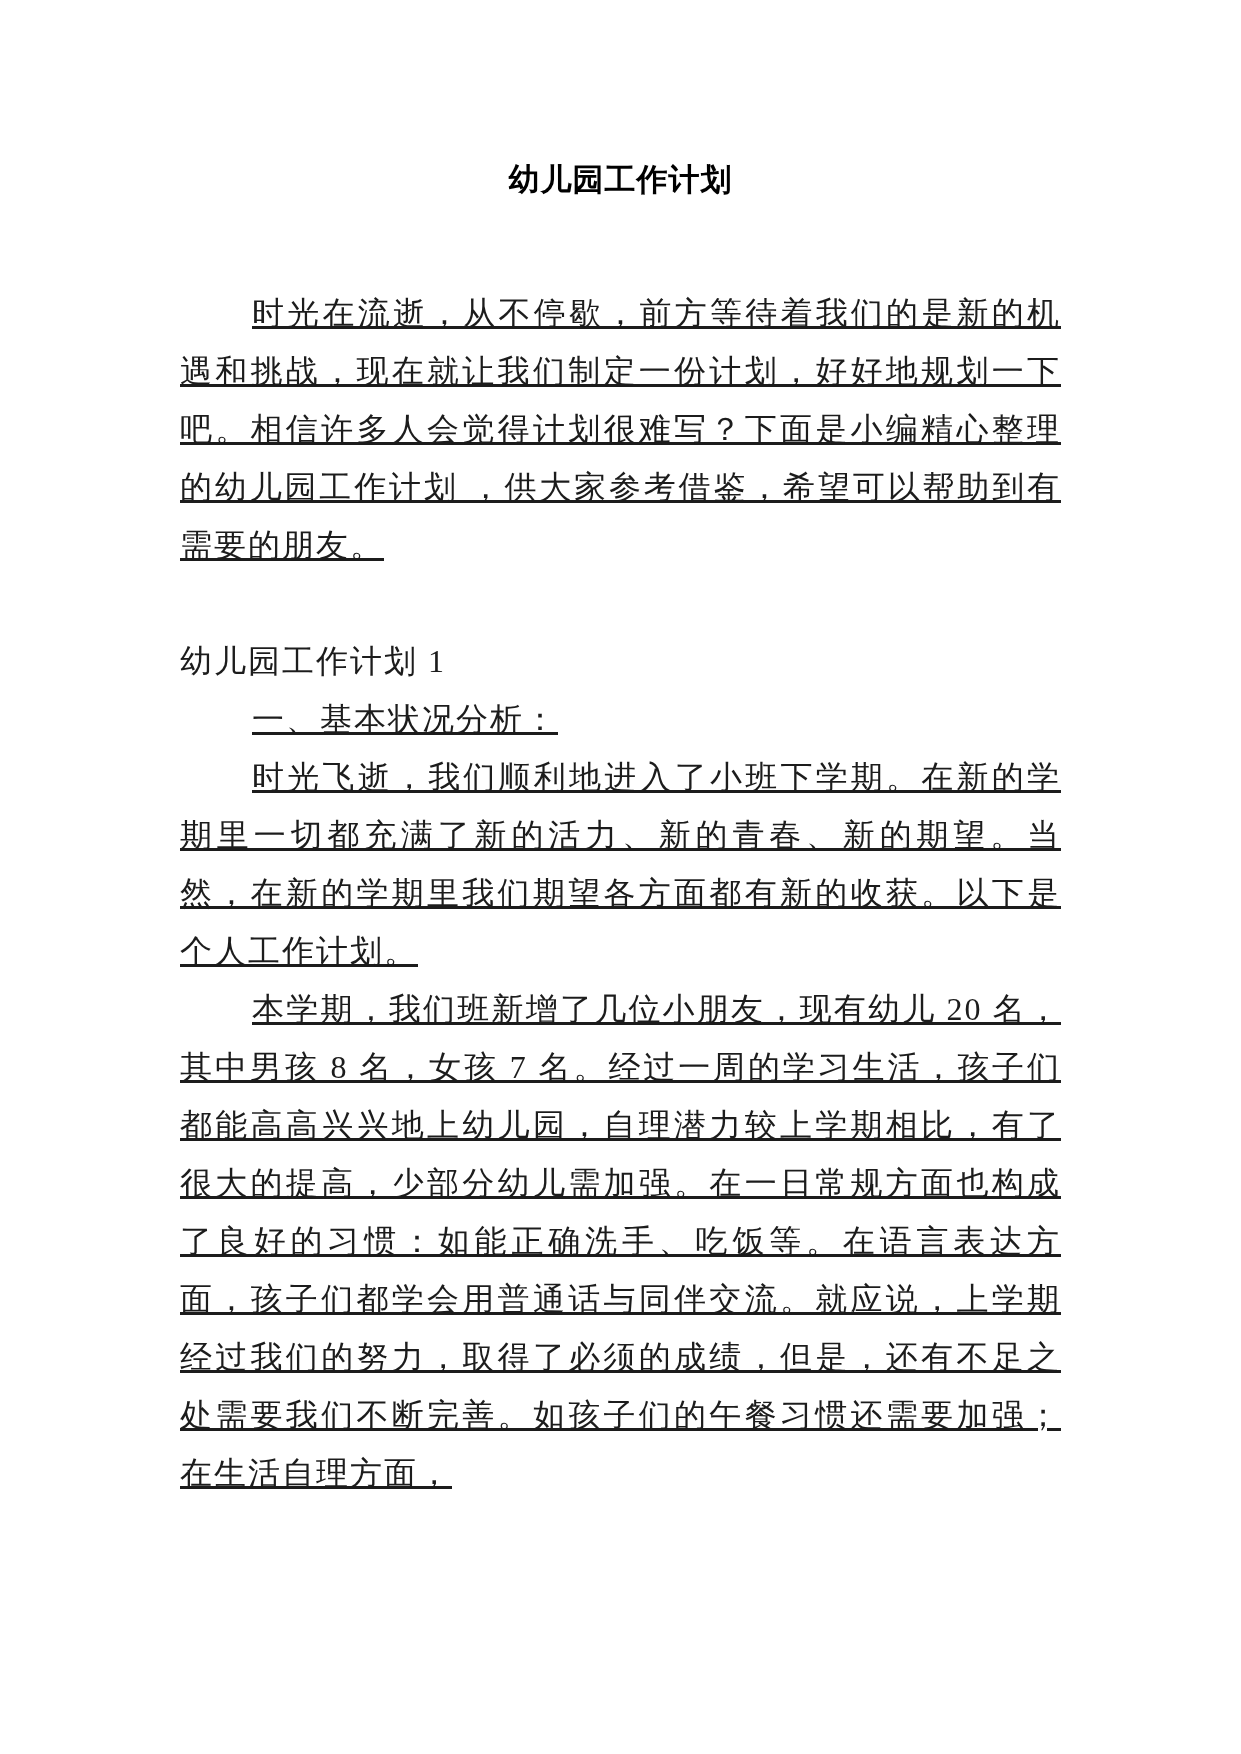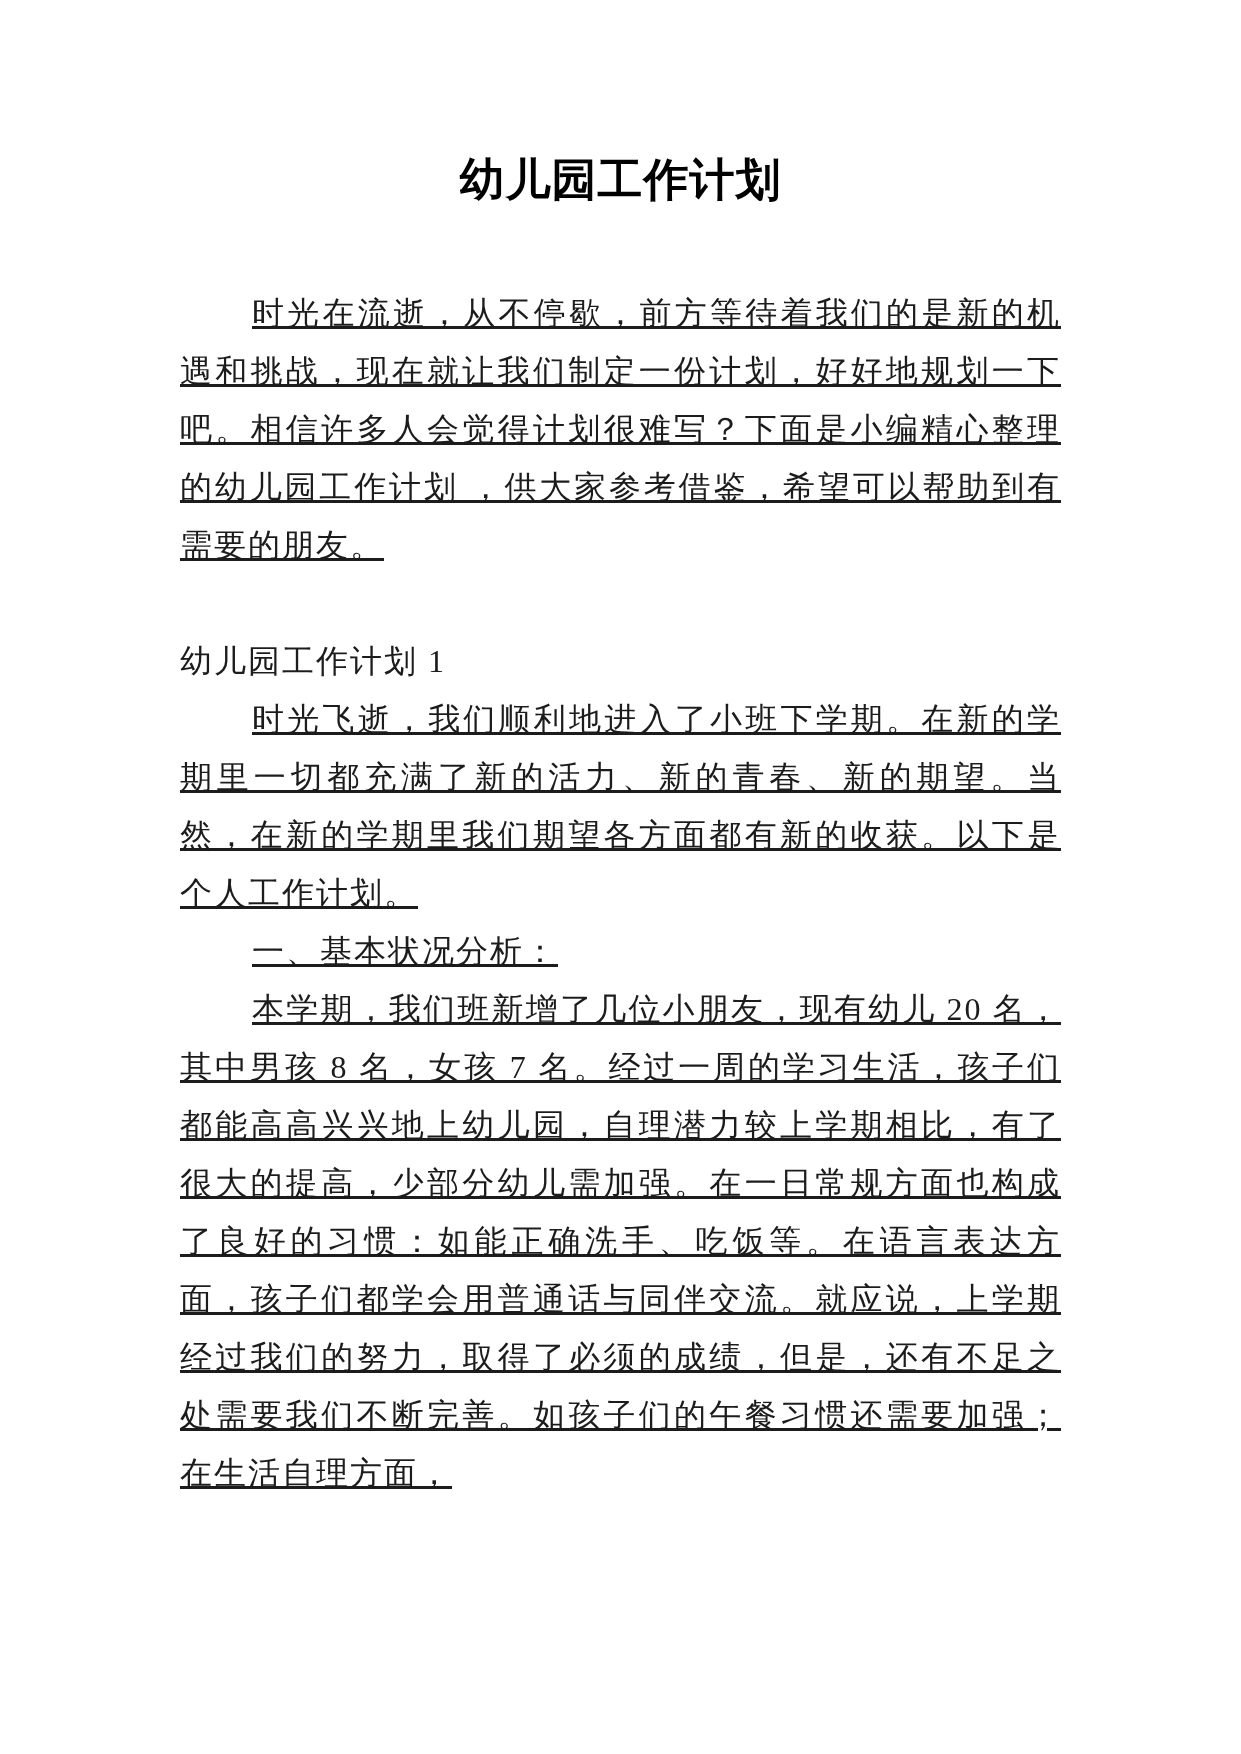--- a/index.html
+++ b/index.html
@@ -17,21 +17,21 @@
     position: relative;
     width: 1241px;
     height: 1754px;
     background: #ffffff;
     box-sizing: border-box;
     padding: 150px 180px 0 180px;
     color: #1c1c1c;
   }
   .doc-title {
     margin: 0 0 74px 0;
-    font-size: 45px;
+    font-size: 31px;
     line-height: 60px;
     font-weight: bold;
     letter-spacing: 1px;
     text-align: center;
     color: #000000;
   }
   .doc-line {
     margin: 0;
     font-size: 32px;
     line-height: 58px;
@@ -58,18 +58,18 @@
 <body>
 
 <div class="page">
   <h1 class="doc-title">幼儿园工作计划</h1>
 
 
   <p class="para gap-top">时光在流逝，从不停歇，前方等待着我们的是新的机遇和挑战，现在就让我们制定一份计划，好好地规划一下吧。相信许多人会觉得计划很难写？下面是小编精心整理的幼儿园工作计划 ，供大家参考借鉴，希望可以帮助到有需要的朋友。</p>
 
   <p class="doc-line gap-top">幼儿园工作计划 1</p>
 
+  <p class="para">一、基本状况分析：</p>
+
   <p class="para">时光飞逝，我们顺利地进入了小班下学期。在新的学期里一切都充满了新的活力、新的青春、新的期望。当然，在新的学期里我们期望各方面都有新的收获。以下是个人工作计划。</p>
-
-  <p class="para">一、基本状况分析：</p>
 
   <p class="para">本学期，我们班新增了几位小朋友，现有幼儿 20 名，其中男孩 8 名，女孩 7 名。经过一周的学习生活，孩子们都能高高兴兴地上幼儿园，自理潜力较上学期相比，有了很大的提高，少部分幼儿需加强。在一日常规方面也构成了良好的习惯：如能正确洗手、吃饭等。在语言表达方面，孩子们都学会用普通话与同伴交流。就应说，上学期经过我们的努力，取得了必须的成绩，但是，还有不足之处需要我们不断完善。如孩子们的午餐习惯还需要加强；在生活自理方面，</p>
 </div>
 
 </body></html>

